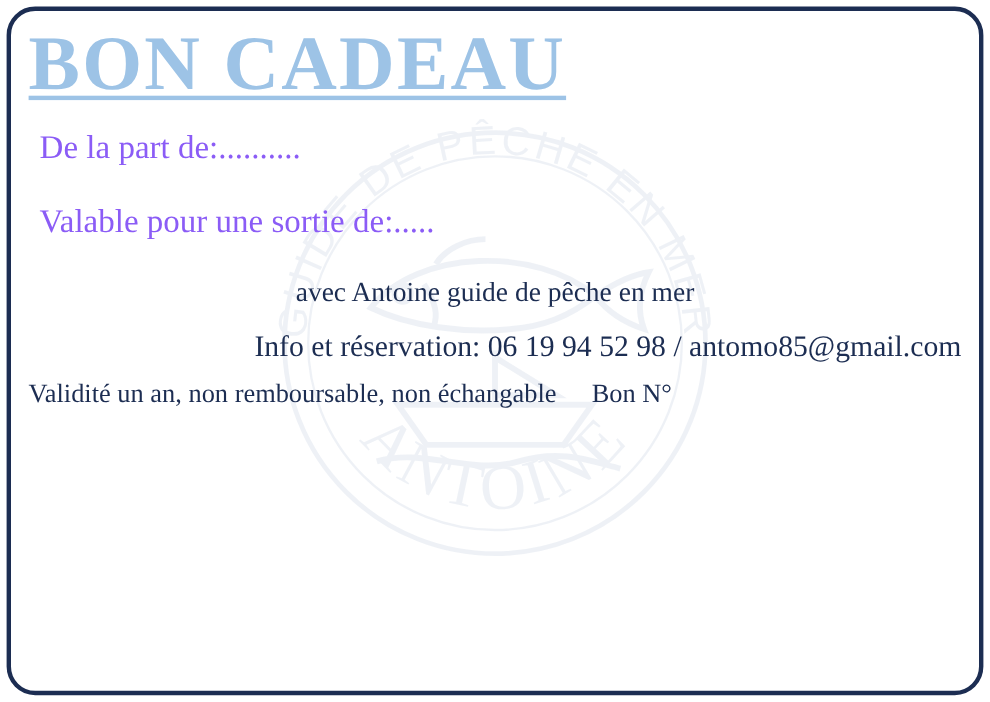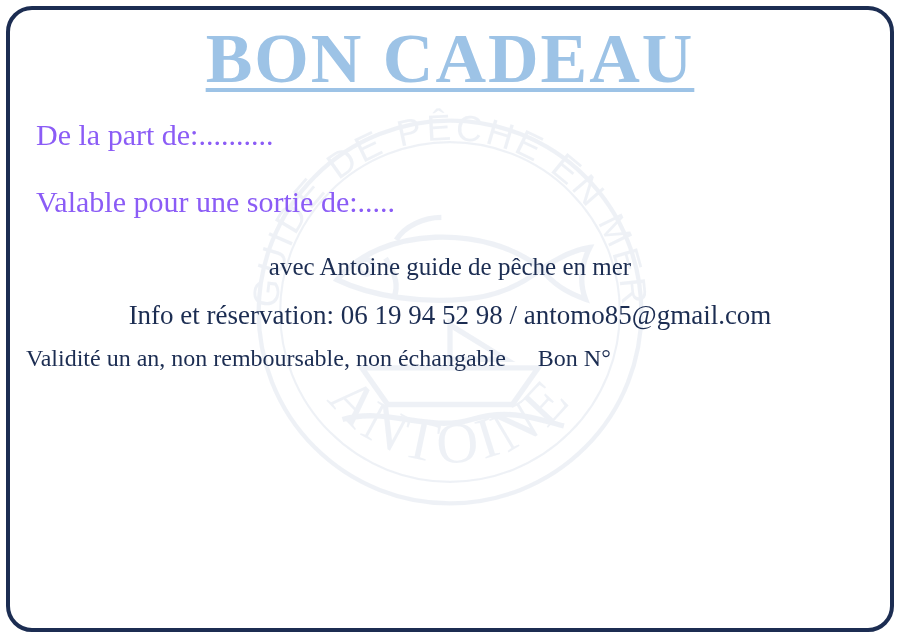--- a/index.html
+++ b/index.html
@@ -51,21 +51,21 @@
 
   .content {
     position: relative;
     z-index: 2;
     padding: 14px 26px 0 26px;
     box-sizing: border-box;
     height: 100%;
   }
 
   .title {
-    text-align: center;
+    text-align: left;
     font-family: "Liberation Serif", serif;
     font-weight: bold;
     font-size: 70px;
     line-height: 1.05;
     color: #9dc3e6;
     letter-spacing: 2px;
     text-decoration: underline;
     text-decoration-thickness: 4px;
     text-underline-offset: 6px;
     margin: 8px 0 22px 0;
@@ -89,21 +89,21 @@
 
   .subline {
     text-align: center;
     font-size: 25px;
     color: #1c2d52;
     line-height: 1.2;
     margin: 10px 0 0 0;
   }
 
   .contact {
-    text-align: center;
+    text-align: right;
     font-size: 27px;
     color: #1c2d52;
     margin: 18px 0 0 0;
   }
 
   .terms {
     font-size: 24px;
     color: #1c2d52;
     margin: 14px 0 0 0;
   }

